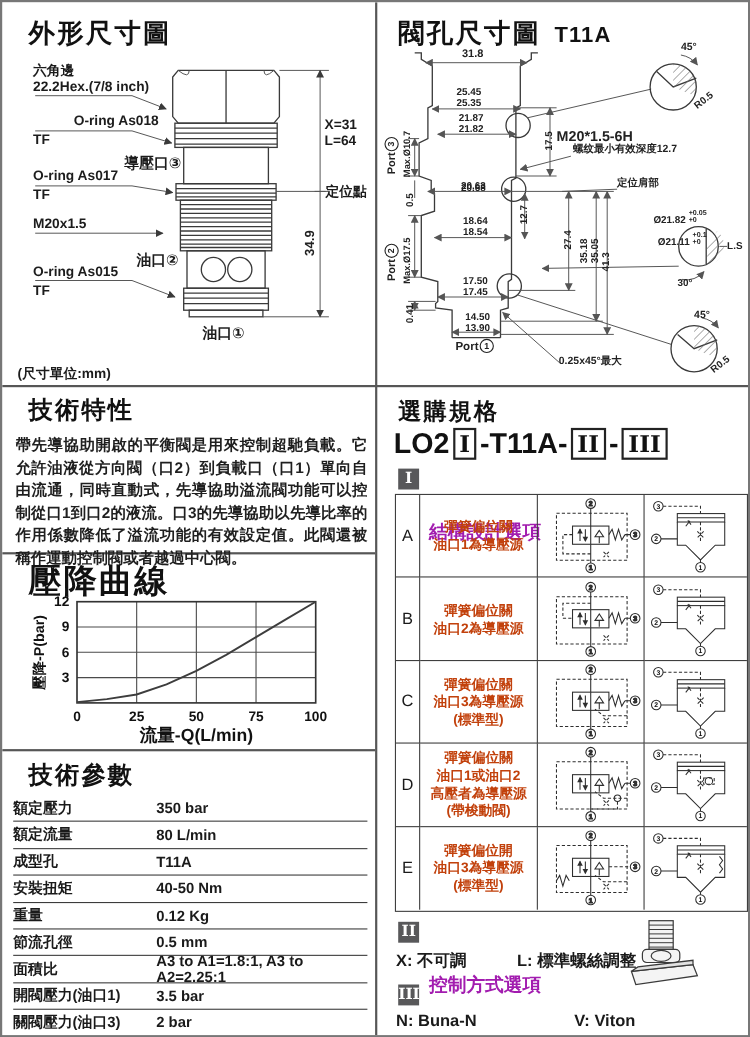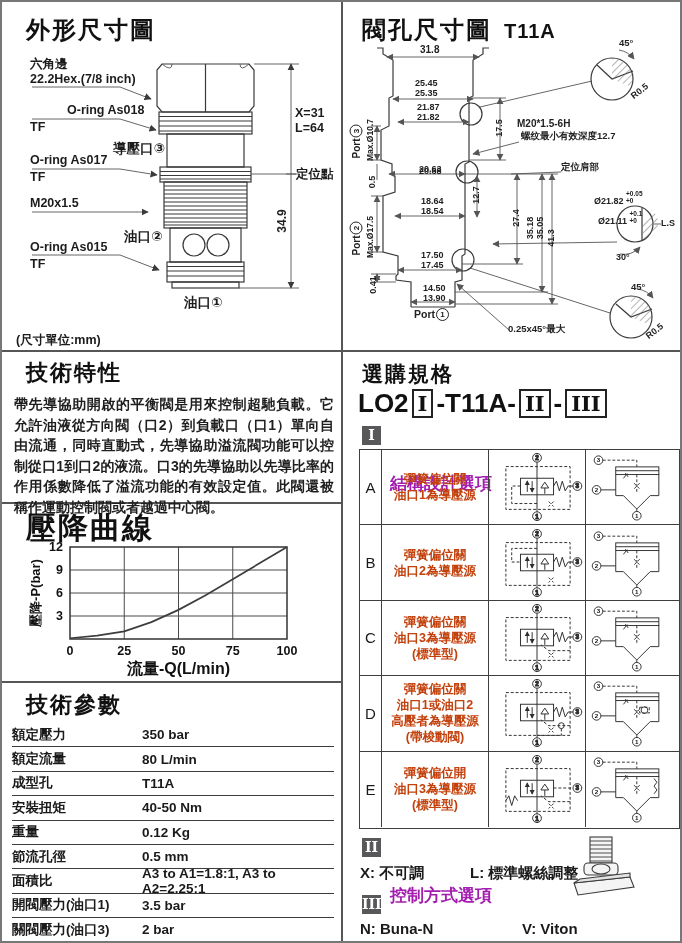--- a/index.html
+++ b/index.html
@@ -252,21 +252,21 @@
   <div class="rot" style="left:362px;top:278px;">0.41</div>
   <div class="dim9" style="left:412px;top:306px;font-size:10.5px;"><span>Port</span><span class="cnum">1</span></div>
 
   <div class="rot" style="left:488px;top:121px;">17.5</div>
   <div class="rot" style="left:465px;top:188px;">12.7</div>
   <div class="rot" style="left:505px;top:211px;">27.4</div>
   <div class="rot" style="left:517px;top:221px;">35.18</div>
   <div class="rot" style="left:527px;top:221px;">35.05</div>
   <div class="rot" style="left:540px;top:231px;">41.3</div>
 
-  <div class="dim9" style="left:515px;top:117px;font-size:10px;">M20*1.5-6H</div>
+  <div class="dim9" style="left:504px;top:117px;font-size:13px;">M20*1.5-6H</div>
   <div class="dim9" style="left:519px;top:129px;font-size:9.5px;">螺纹最小有效深度12.7</div>
   <div class="dim9" style="left:559px;top:160px;font-size:9.5px;">定位肩部</div>
   <div class="dim9" style="left:592px;top:188px;"><span>Ø21.82</span> <span class="tol"><span>+0.05</span><br><span>+0</span></span></div>
   <div class="dim9" style="left:596px;top:208px;"><span>Ø21.11</span> <span class="tol"><span>+0.1</span><br><span>+0</span></span></div>
   <div class="dim9" style="left:659px;top:216px;">L.S</div>
   <div class="dim9" style="left:614px;top:250px;">30°</div>
   <div class="dim9" style="left:617px;top:36px;font-size:9.5px;">45°</div>
   <div class="dim9" style="left:629px;top:280px;font-size:9.5px;">45°</div>
   <div class="rot" style="left:628px;top:84px;transform:rotate(-38deg);">R0.5</div>
   <div class="rot" style="left:643px;top:324px;transform:rotate(-38deg);">R0.5</div>

